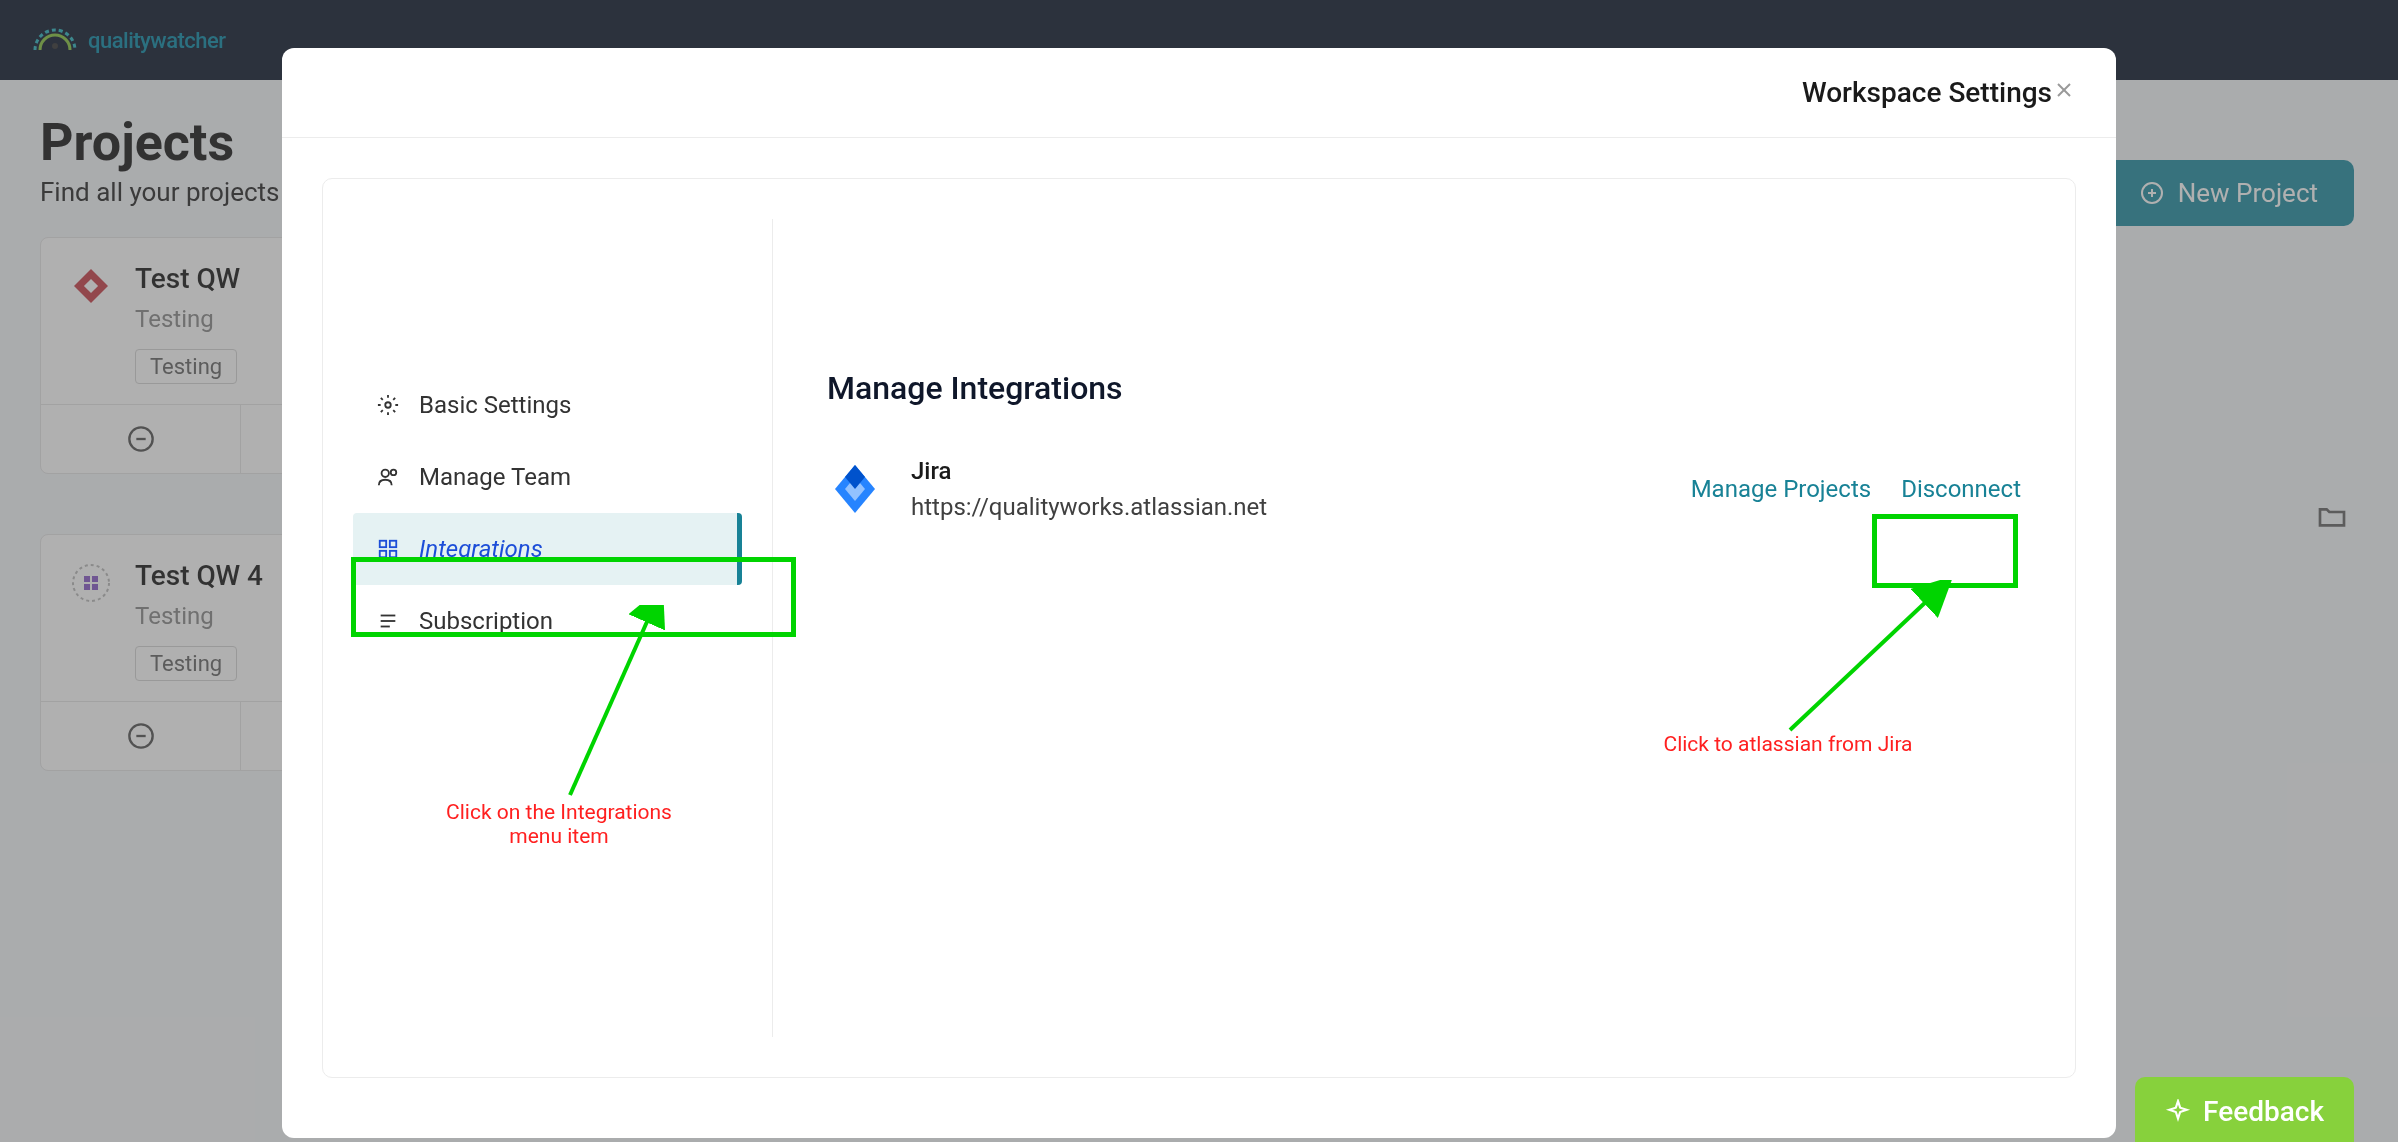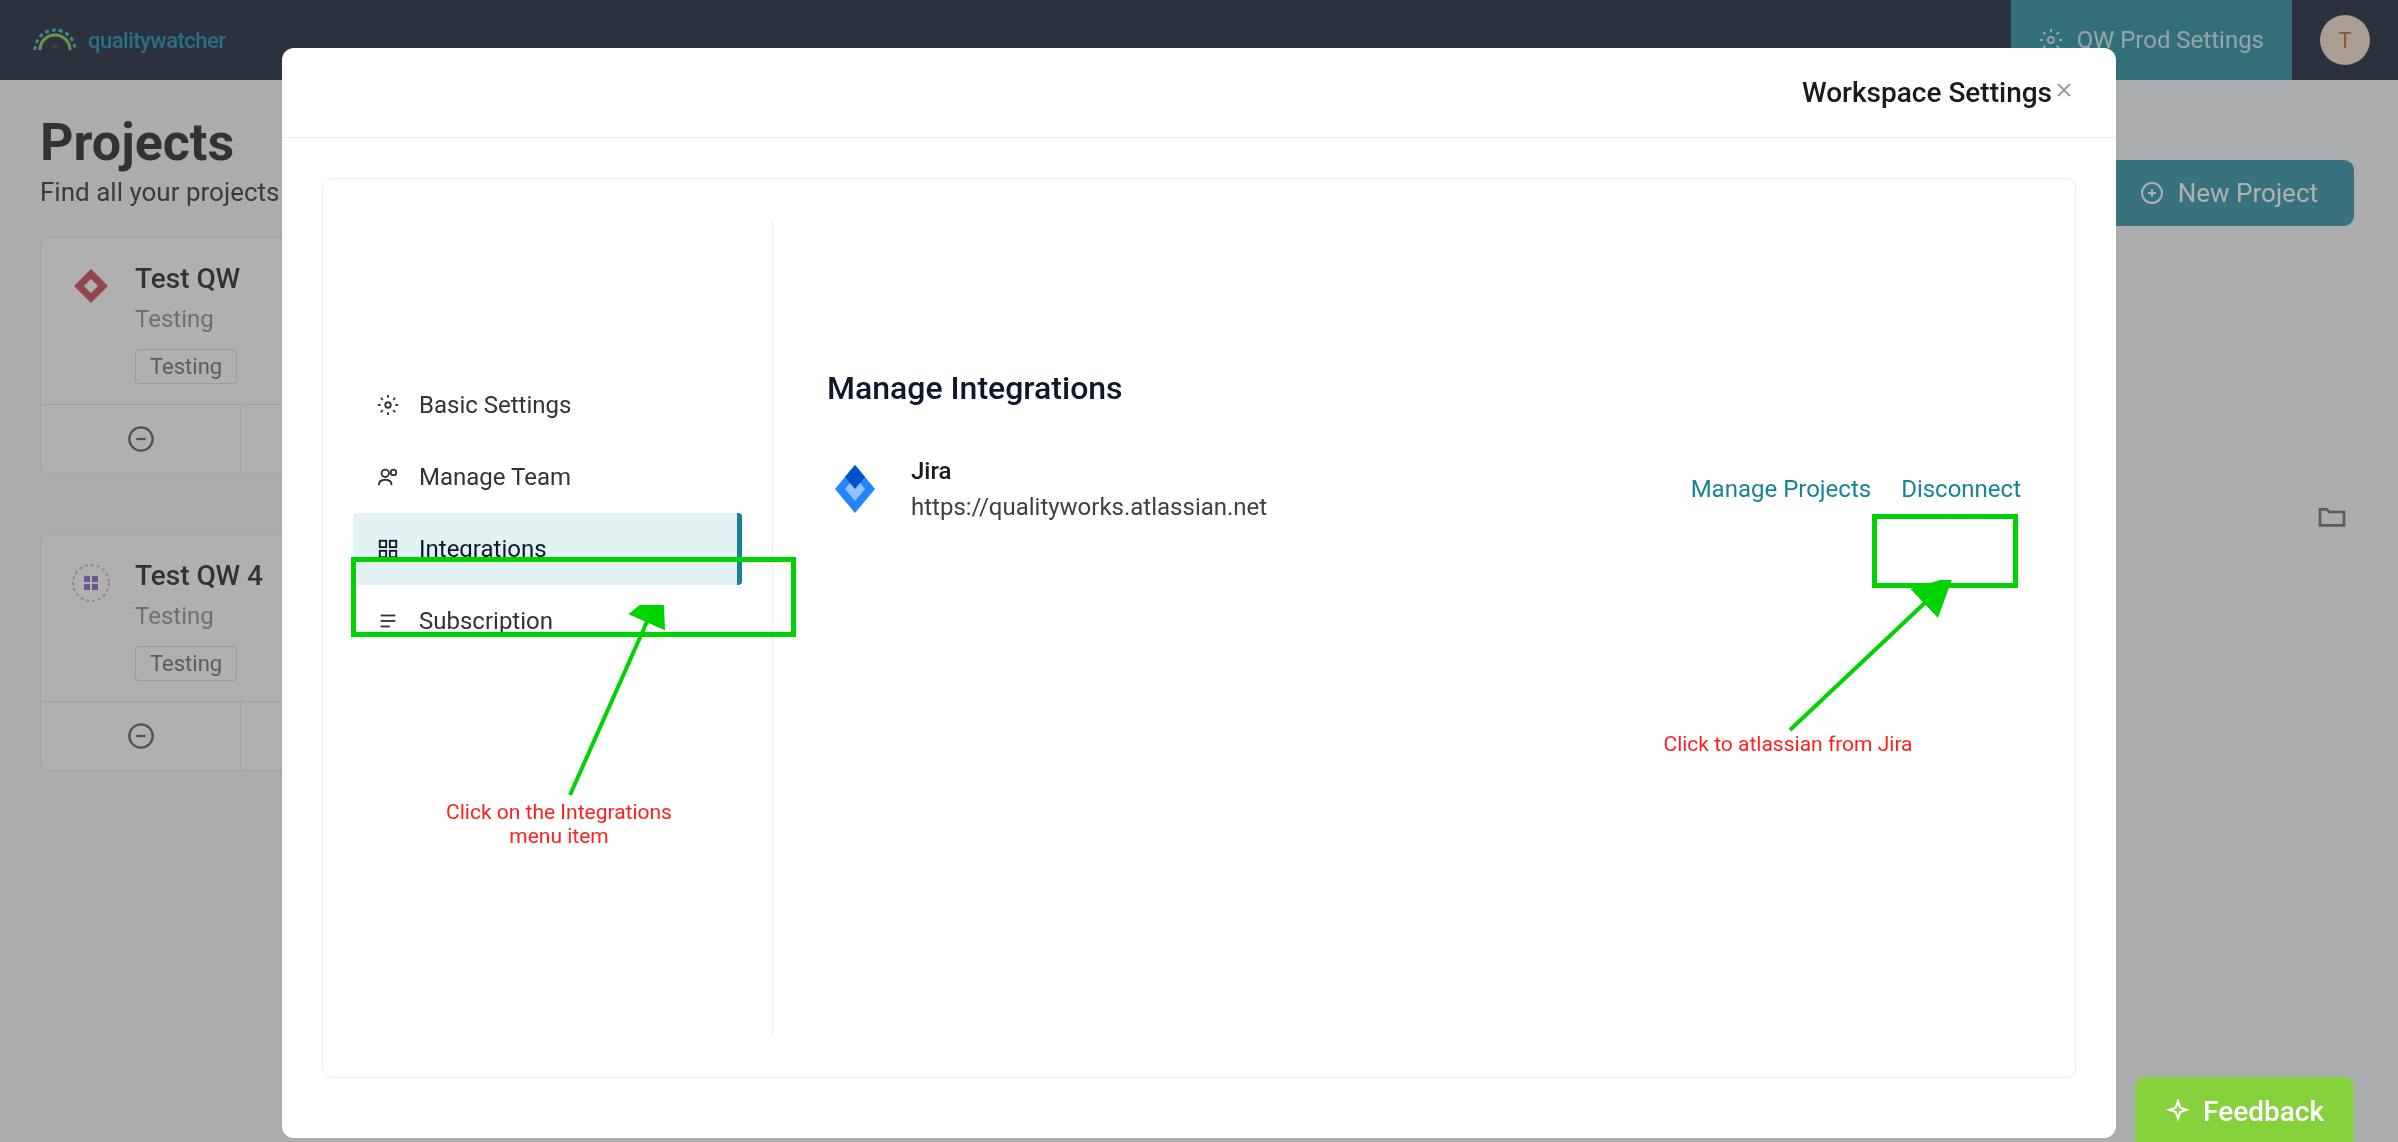--- a/index.html
+++ b/index.html
@@ -222,23 +222,24 @@
       align-items: center;
       gap: 20px;
       padding: 22px 24px;
       font-size: 24px;
       color: #333;
       cursor: pointer;
       border-radius: 4px;
     }
     .sidebar-item.active {
       background: #e5f2f3;
-      color: #0f172a;
+      color: #1d4ed8;
       border-right: 5px solid #188296;
       position: relative;
+      font-style: italic;
     }
     .highlight-box-1 {
       position: absolute;
       border: 5px solid #00d400;
       pointer-events: none;
     }
     .content {
       flex: 1;
       padding: 150px 54px 30px 54px;
     }
@@ -317,32 +318,20 @@
 <body>
 
 <div class="navbar">
   <div class="logo">
     <svg class="logo-icon" viewBox="0 0 50 40">
       <path d="M5 30 A20 20 0 0 1 45 30" fill="none" stroke="#2db5c0" stroke-width="3" stroke-dasharray="4 3"></path>
       <path d="M10 30 A15 15 0 0 1 40 30" fill="none" stroke="#88c540" stroke-width="3"></path>
       <circle cx="25" cy="26" r="3" fill="#333"></circle>
     </svg>
     <span class="logo-text">qualitywatcher</span>
-  </div>
-  <div class="nav-right">
-    <div class="settings-btn">
-      <svg width="24" height="24" viewBox="0 0 24 24" fill="none" stroke="currentColor" stroke-width="2">
-        <circle cx="12" cy="12" r="3"></circle>
-        <path d="M12 1v3m0 16v3M4.2 4.2l2.1 2.1m11.4 11.4l2.1 2.1M1 12h3m16 0h3M4.2 19.8l2.1-2.1m11.4-11.4l2.1-2.1"></path>
-      </svg>
-      <span>QW Prod Settings</span>
-    </div>
-    <div class="avatar">
-      <span>T</span>
-    </div>
   </div>
 </div>
 
 <div class="page-content">
   <h1 class="page-title">Projects</h1>
   <p class="page-subtitle">Find all your projects</p>
 
   <div class="projects">
     <div class="project-card">
       <div class="card-body">

